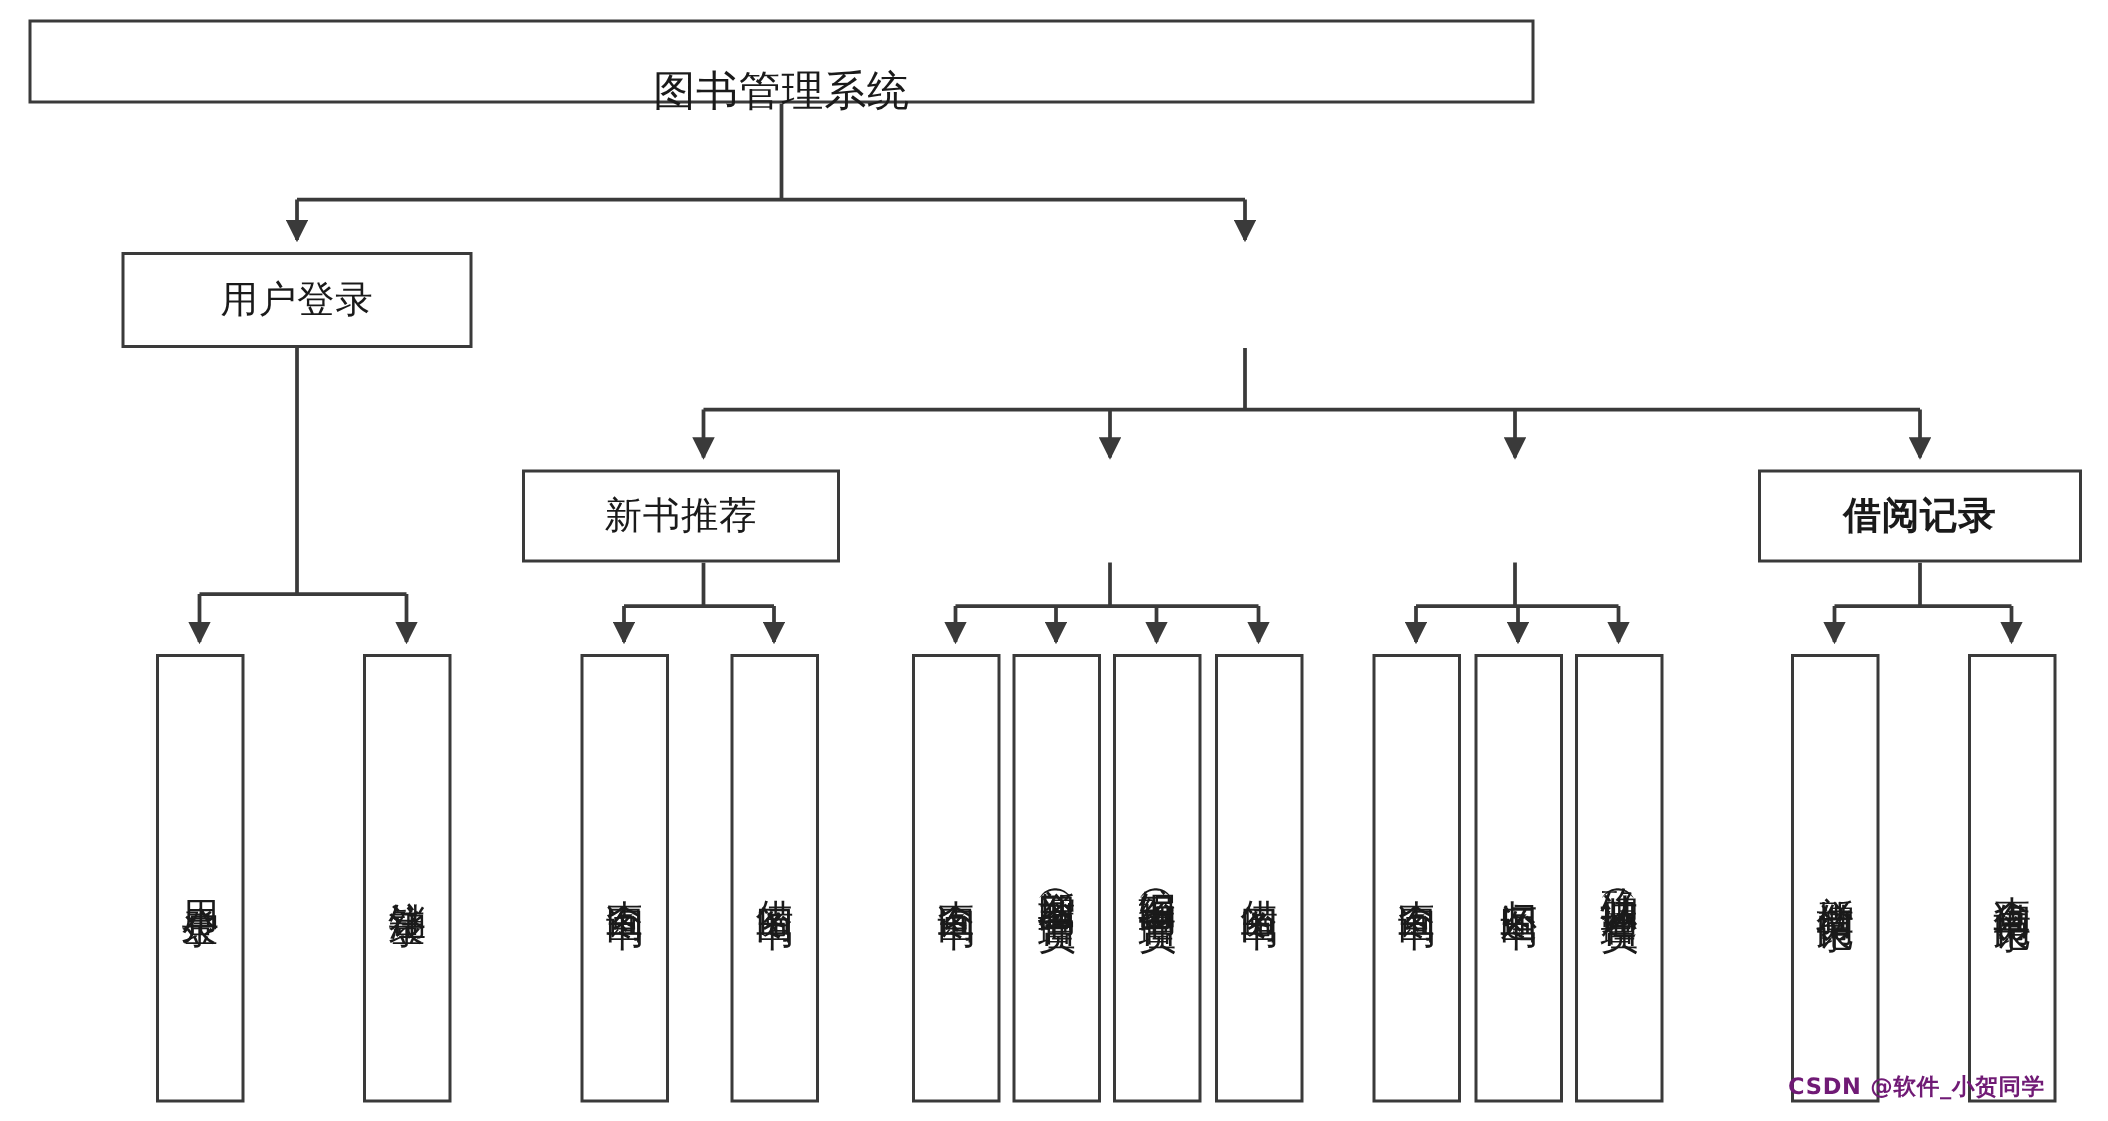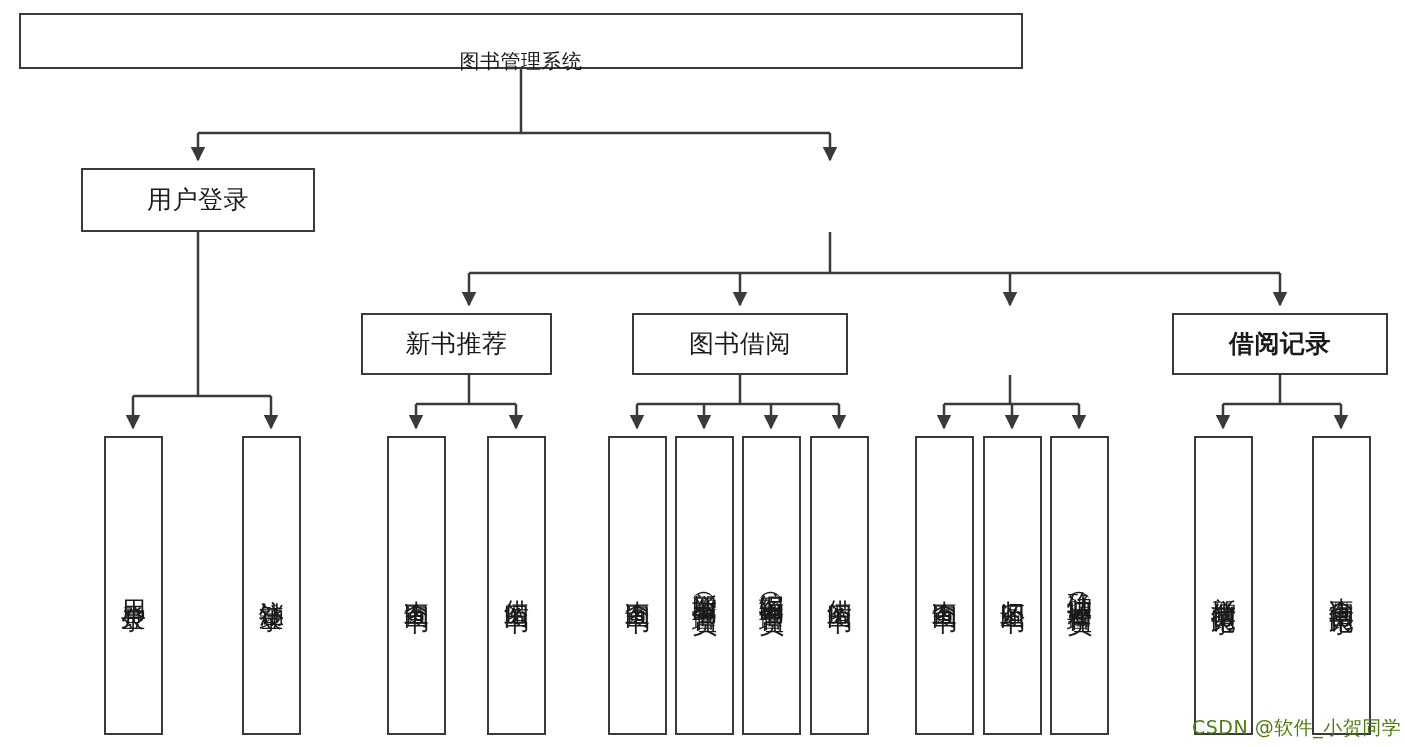--- a/index.html
+++ b/index.html
@@ -40,42 +40,43 @@
     text-align: center;
     line-height: 1.15;
     white-space: nowrap;
   }
   
   .node.h .lbl {
     font-size: 25px;
     letter-spacing: 0.5px;
   }
   .node.root .lbl {
-    font-size: 20px;
+    font-size: 28px;
     margin-top: 40px;
   }
   
   .node.v {
     align-items: center;
     justify-content: center;
   }
   .node.v .lbl {
     writing-mode: vertical-rl;
     text-orientation: upright;
     font-size: 25px;
     line-height: 1.0;
     letter-spacing: 3px;
     white-space: nowrap;
   }
   .watermark {
     position: absolute;
-    font-size: 19px;
-    color: #4d7c0f;
+    font-size: 15px;
+    color: #701a75;
     white-space: nowrap;
     letter-spacing: 0.5px;
+    font-weight: bold;
   }
 </style>
 </head>
 <body>
 
 <div id="canvas">
 
   <svg class="edges" viewBox="0 0 1405 747" xmlns="http://www.w3.org/2000/svg">
     <defs>
       <marker id="arrow" viewBox="0 0 10 10" refX="9" refY="5" markerWidth="6" markerHeight="6" orient="auto-start-reverse">
@@ -127,25 +128,22 @@
   </svg>
 
   <div class="node h root" style="left:19px; top:13px; width:1004px; height:56px;">
     <span class="lbl">图书管理系统</span>
   </div>
 
   <div class="node h" style="left:81px; top:168px; width:234px; height:64px;">
     <span class="lbl">用户登录</span>
   </div>
 
-  <div class="node h" style="left:361px; top:313px; width:191px; height:62px;">
+  <div class="node h" style="left:348px; top:313px; width:212px; height:62px;">
     <span class="lbl">新书推荐</span>
-  </div>
-  <div class="node h" style="left:632px; top:313px; width:216px; height:62px;">
-    <span class="lbl">图书借阅</span>
   </div>
   <div class="node h" style="left:1172px; top:313px; width:216px; height:62px;font-weight:bold;">
     <span class="lbl">借阅记录</span>
   </div>
 
   <div class="node v" style="left:104px; top:436px; width:59px; height:299px;">
     <span class="lbl">用户登录</span>
   </div>
   <div class="node v" style="left:242px; top:436px; width:59px; height:299px;">
     <span class="lbl">注销登录</span>

